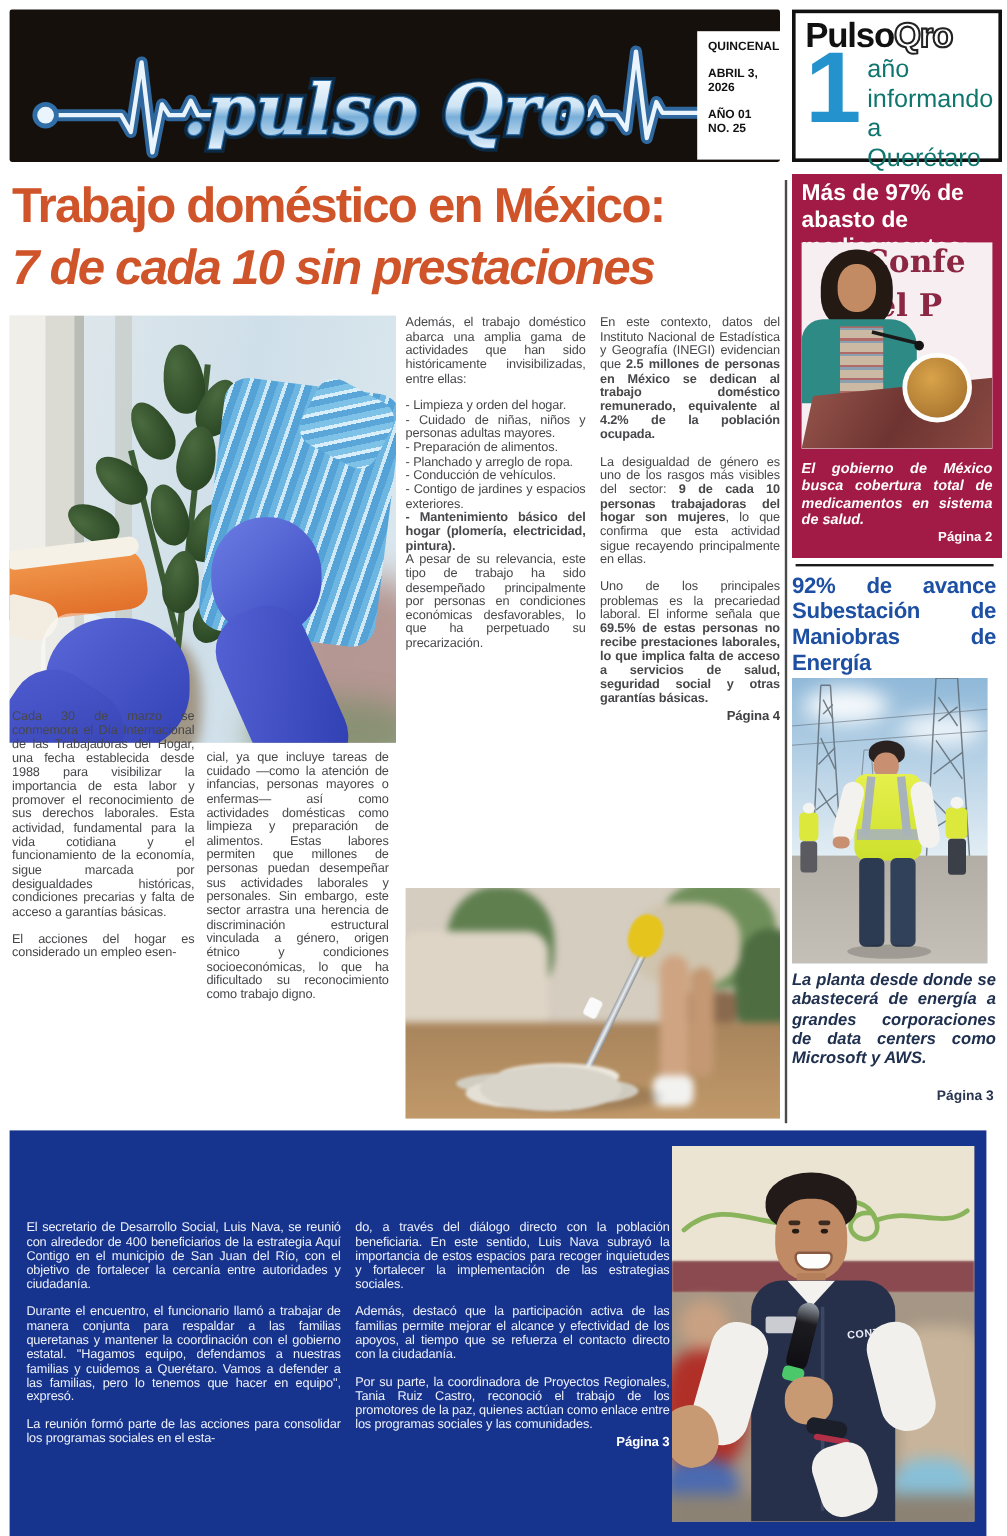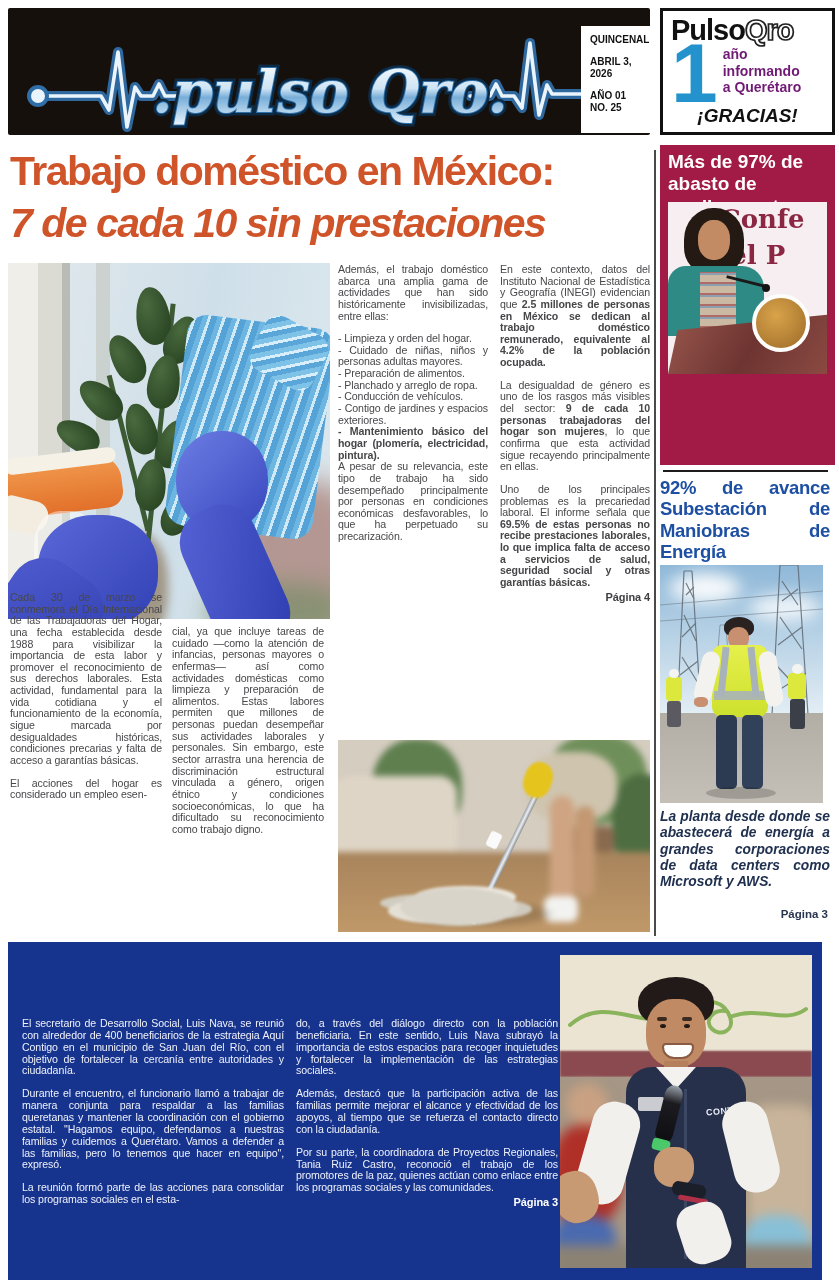--- a/index.html
+++ b/index.html
@@ -11,21 +11,21 @@
   .masthead{left:8px;top:8px;width:642px;height:127px;background:#16100c;border-radius:2px;}
   .datebox{left:573px;top:18px;width:70px;height:107px;background:#ffffff;color:#111;
            padding:8px 0 0 9px;box-sizing:border-box;font-weight:bold;font-size:10px;line-height:1.25;}
   .datebox .gap{height:9px;}
   .annivbox{left:660px;top:8px;width:175px;height:127px;border:3px solid #111;box-sizing:border-box;
             background:#fff;padding:4px 8px;}
   .brandrow{font-weight:bold;font-size:29px;letter-spacing:-1px;color:#111;line-height:1.05;}
   .brand-outline{color:#ffffff;-webkit-text-stroke:1.7px #222;text-shadow:0 0 1px #222;}
   .annrow{display:flex;align-items:flex-start;margin-top:-2px;}
   .bignum{font-size:84px;line-height:0.72;font-weight:bold;color:#2492cc;margin-right:5px;}
-  .annlines{font-size:14px;font-weight:bold;color:#701a75;line-height:1.16;padding-top:3px;}
+  .annlines{font-size:21px;font-weight:normal;color:#0f766e;line-height:1.16;padding-top:3px;}
   .thanks{font-size:19px;font-weight:bold;font-style:italic;color:#111;text-align:center;margin-top:1px;}
 
   
   .hl1{left:10px;top:148px;width:645px;font-size:41px;font-weight:800;color:#d0542a;letter-spacing:-1.5px;}
   .hl2{left:10px;top:200px;width:645px;font-size:41px;font-weight:bold;font-style:italic;color:#d0542a;letter-spacing:-1.5px;}
 
   
   .bodycol{font-size:10.6px;line-height:1.1;color:#47474a;text-align:justify;letter-spacing:-0.1px;}
   .bodycol p{margin:0 0 11px 0;}
   .bodycol .li{margin:0;}
@@ -206,20 +206,24 @@
       <div class="abs" style="left:44px;top:38px;font-family:'DejaVu Serif',serif;font-size:26px;font-weight:bold;color:#8c2743;">del P</div>
       <div class="abs" style="left:16px;top:6px;width:60px;height:66px;background:#241913;border-radius:48% 48% 40% 40%;"></div>
       <div class="abs" style="left:30px;top:18px;width:32px;height:40px;background:#c28b63;border-radius:46%;"></div>
       <div class="abs" style="left:0px;top:64px;width:96px;height:70px;background:#2e8a85;border-radius:18px 22px 0 0;"></div>
       <div class="abs" style="left:32px;top:70px;width:36px;height:62px;background:repeating-linear-gradient(0deg,#cbb9a4 0 4px,#8aa0b0 4px 6px,#b06a68 6px 8px,#cbb9a4 8px 11px);"></div>
       <div class="abs" style="left:58px;top:78px;width:40px;height:3px;background:#1a1a1a;transform:rotate(14deg);"></div>
       <div class="abs" style="left:94px;top:82px;width:8px;height:8px;background:#141414;border-radius:50%;"></div>
       <div class="abs" style="left:0;top:96px;width:159px;height:76px;background:linear-gradient(120deg,#9c5a50,#6e3431 55%,#8a4a42);clip-path:polygon(0 100%,6% 42%,100% 22%,100% 100%);"></div>
       <div class="abs" style="left:84px;top:92px;width:50px;height:50px;border-radius:50%;background:radial-gradient(circle at 40% 35%,#d9a34a,#9c6a28);border:4px solid #fdfdfb;"></div>
     </div>
+    <div class="abs" style="left:8px;top:233px;width:159px;">
+      <div class="redcaption">El gobierno de México busca cobertura total de medicamentos en sistema de salud.</div>
+      <div class="redpage">Página 2</div>
+    </div>
   </div>
 
   <div class="abs sdiv"></div>
 
   <div class="abs bluehead">92% de avance Subestación de Maniobras de Energía</div>
   <div class="abs photo" style="left:660px;top:565px;width:163px;height:238px;background:linear-gradient(180deg,#8fb8d8,#e2edf4 62%,#d8e4ec);">
     <div class="abs" style="left:10px;top:8px;width:70px;height:30px;background:#ffffff;border-radius:50%;filter:blur(8px);opacity:.9;"></div>
     <div class="abs" style="left:90px;top:30px;width:70px;height:26px;background:#ffffff;border-radius:50%;filter:blur(8px);opacity:.8;"></div>
     <svg class="abs" style="left:0;top:0;" width="163" height="160" viewBox="0 0 163 160">
       <g stroke="#5f6a74" stroke-width="1.2" fill="none" opacity="0.85">

